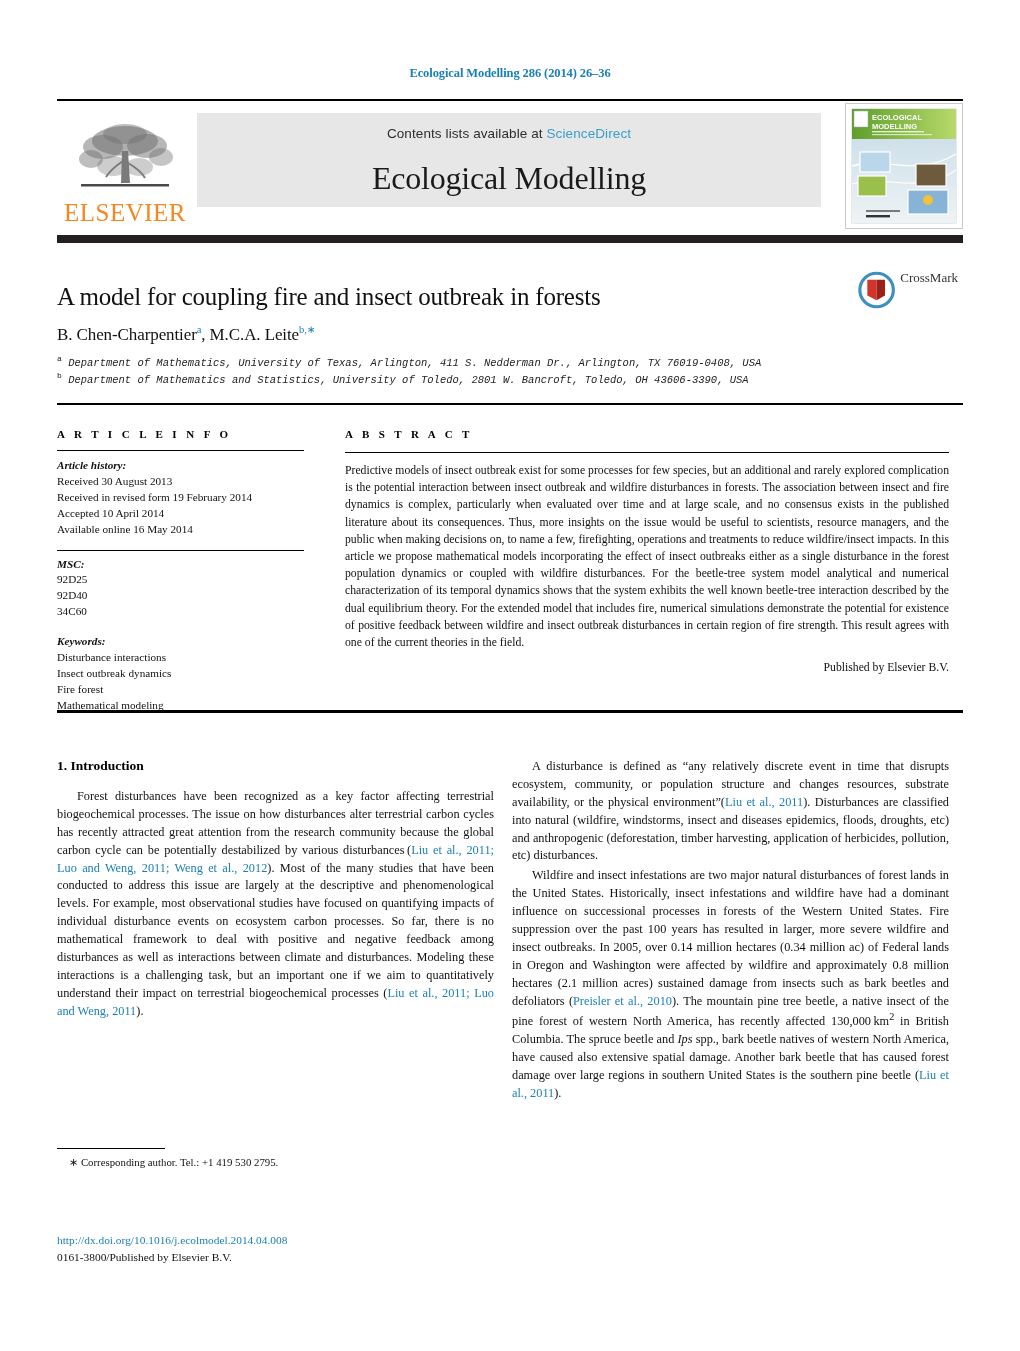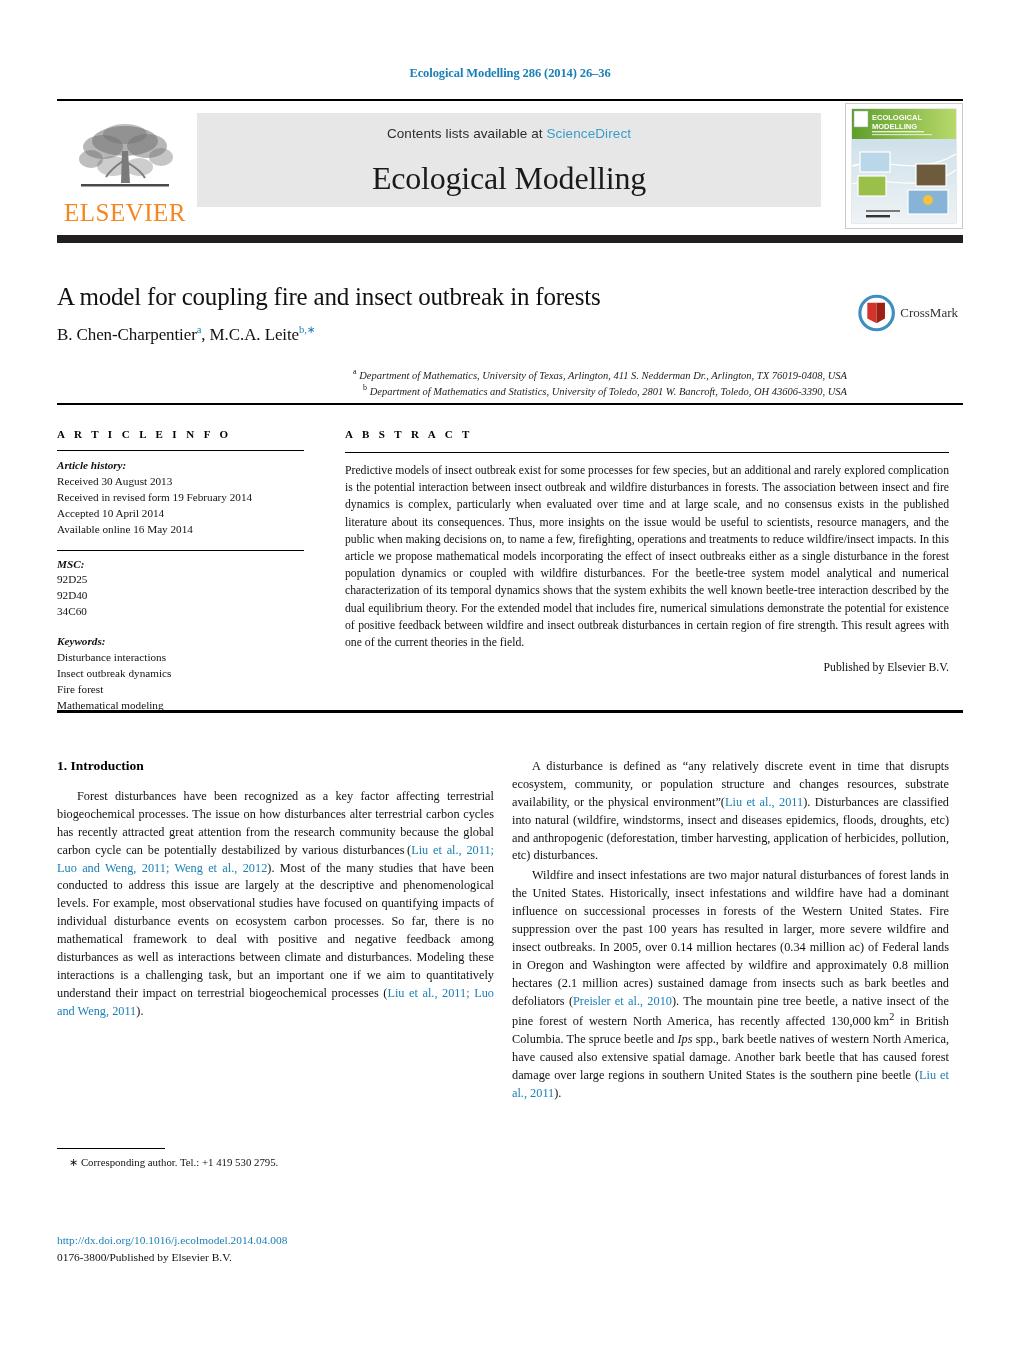--- a/index.html
+++ b/index.html
@@ -146,38 +146,36 @@
   }
   .authors {
     font-family: "Liberation Serif", serif;
     font-size: 17px;
     color: #111;
     margin-top: 12px;
     letter-spacing: -0.1px;
   }
   .authors sup { color: #1a7fb5; font-size: 10.5px; }
   .affils {
-    margin-top: 21px;
-    font-family: Liberation Serif, serif;
+    margin-top: 8px;
+    font-family: Liberation Mono, monospace;
     font-style: italic;
     font-size: 10.5px;
     color: #222;
     line-height: 1.45;
-    text-align: right;
   }
   .affils sup { font-style: normal; font-size: 8px; }
 
   .crossmark {
     position: absolute;
-    top: 288px;
+    top: 270px;
     left: 858px;
     width: 100px;
     height: 50px;
     display: flex;
-    align-items: center;
     gap: 5px;
   }
   .crossmark-label {
     font-family: "Liberation Serif", serif;
     font-size: 13px;
     color: #333;
   }
 
   
   .info-top-rule {
@@ -451,16 +449,16 @@
     <p class="para">Wildfire and insect infestations are two major natural disturbances of forest lands in the United States. Historically, insect infestations and wildfire have had a dominant influence on successional processes in forests of the Western United States. Fire suppression over the past 100 years has resulted in larger, more severe wildfire and insect outbreaks. In 2005, over 0.14 million hectares (0.34 million ac) of Federal lands in Oregon and Washington were affected by wildfire and approximately 0.8 million hectares (2.1 million acres) sustained damage from insects such as bark beetles and defoliators (<span class="cite">Preisler et al., 2010</span>). The mountain pine tree beetle, a native insect of the pine forest of western North America, has recently affected 130,000 km<sup>2</sup> in British Columbia. The spruce beetle and <i>Ips</i> spp., bark beetle natives of western North America, have caused also extensive spatial damage. Another bark beetle that has caused forest damage over large regions in southern United States is the southern pine beetle (<span class="cite">Liu et al., 2011</span>).</p>
   </div>
 
   <div class="foot-rule"></div>
   <div class="footnotes">
     <div class="fn-line"><span style="font-size:11px">∗</span> Corresponding author. Tel.: +1 419 530 2795.</div>
   </div>
 
   <div class="footer-doi">
     <div><a class="doi cite" href="#">http://dx.doi.org/10.1016/j.ecolmodel.2014.04.008</a></div>
-    <div class="issn">0176-3800/Published by Elsevier B.V.</div>
+    <div class="issn">0161-3800/Published by Elsevier B.V.</div>
   </div>
 
 </div>
 
 </body></html>

